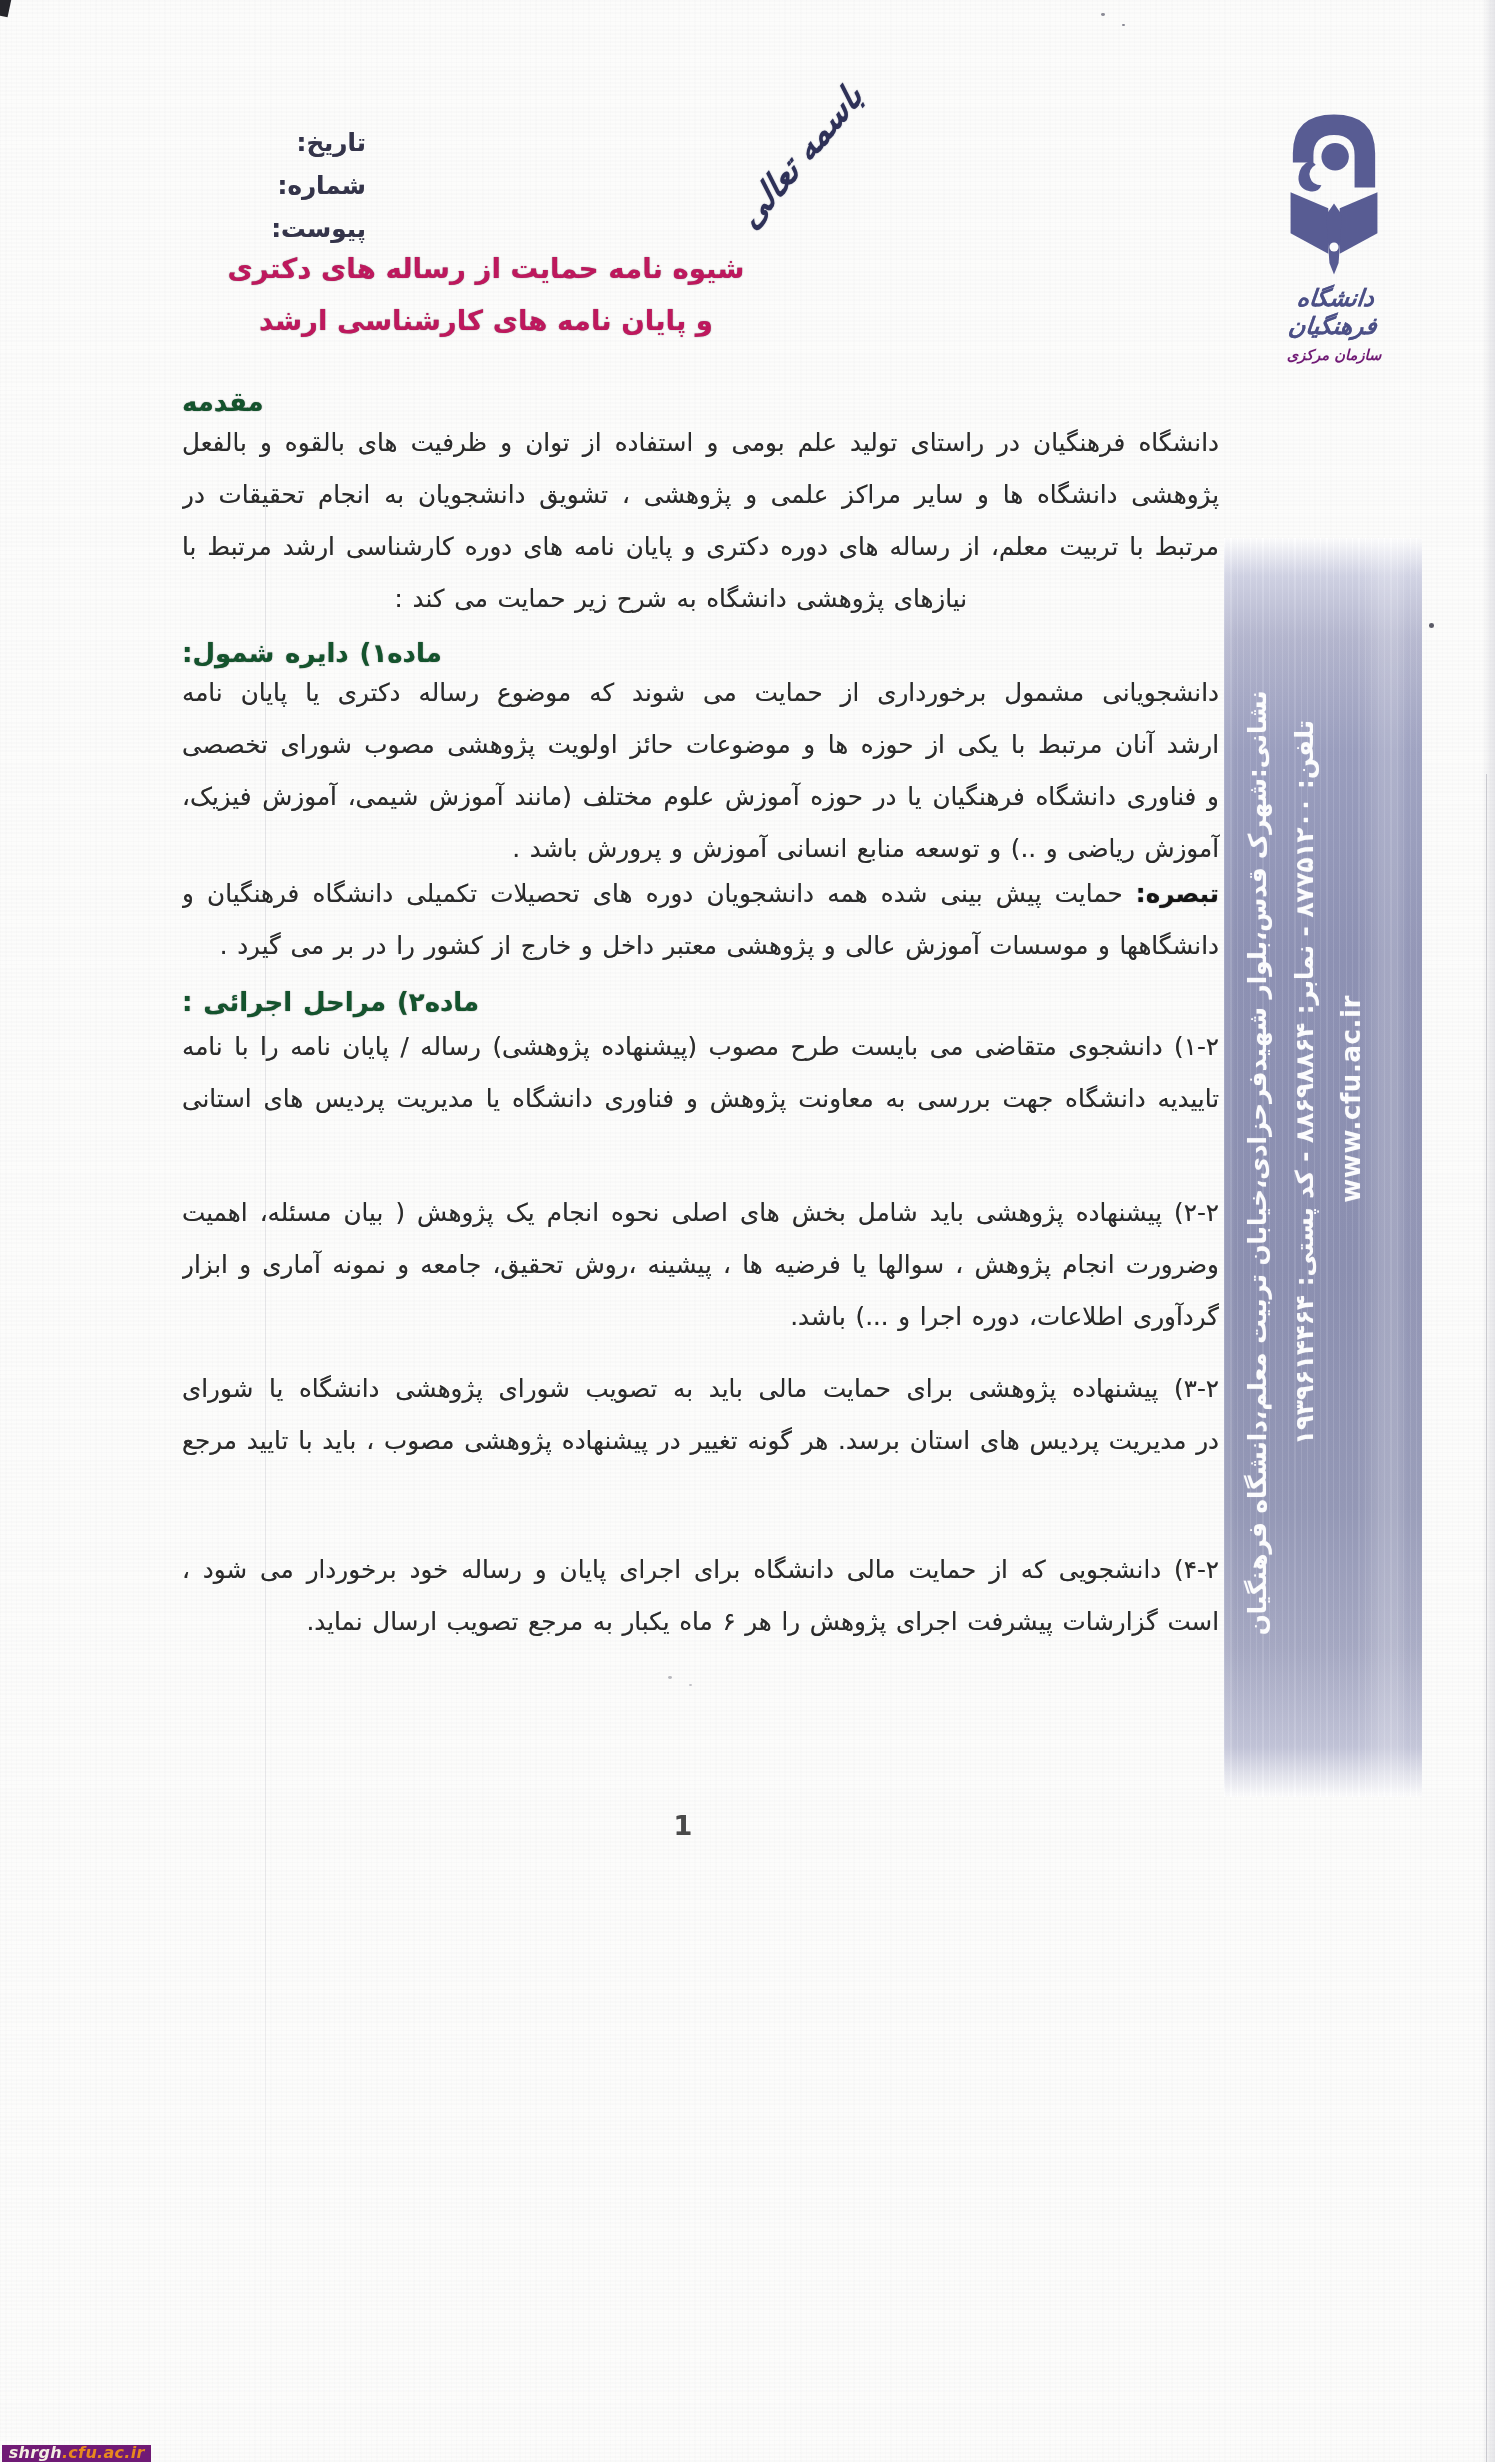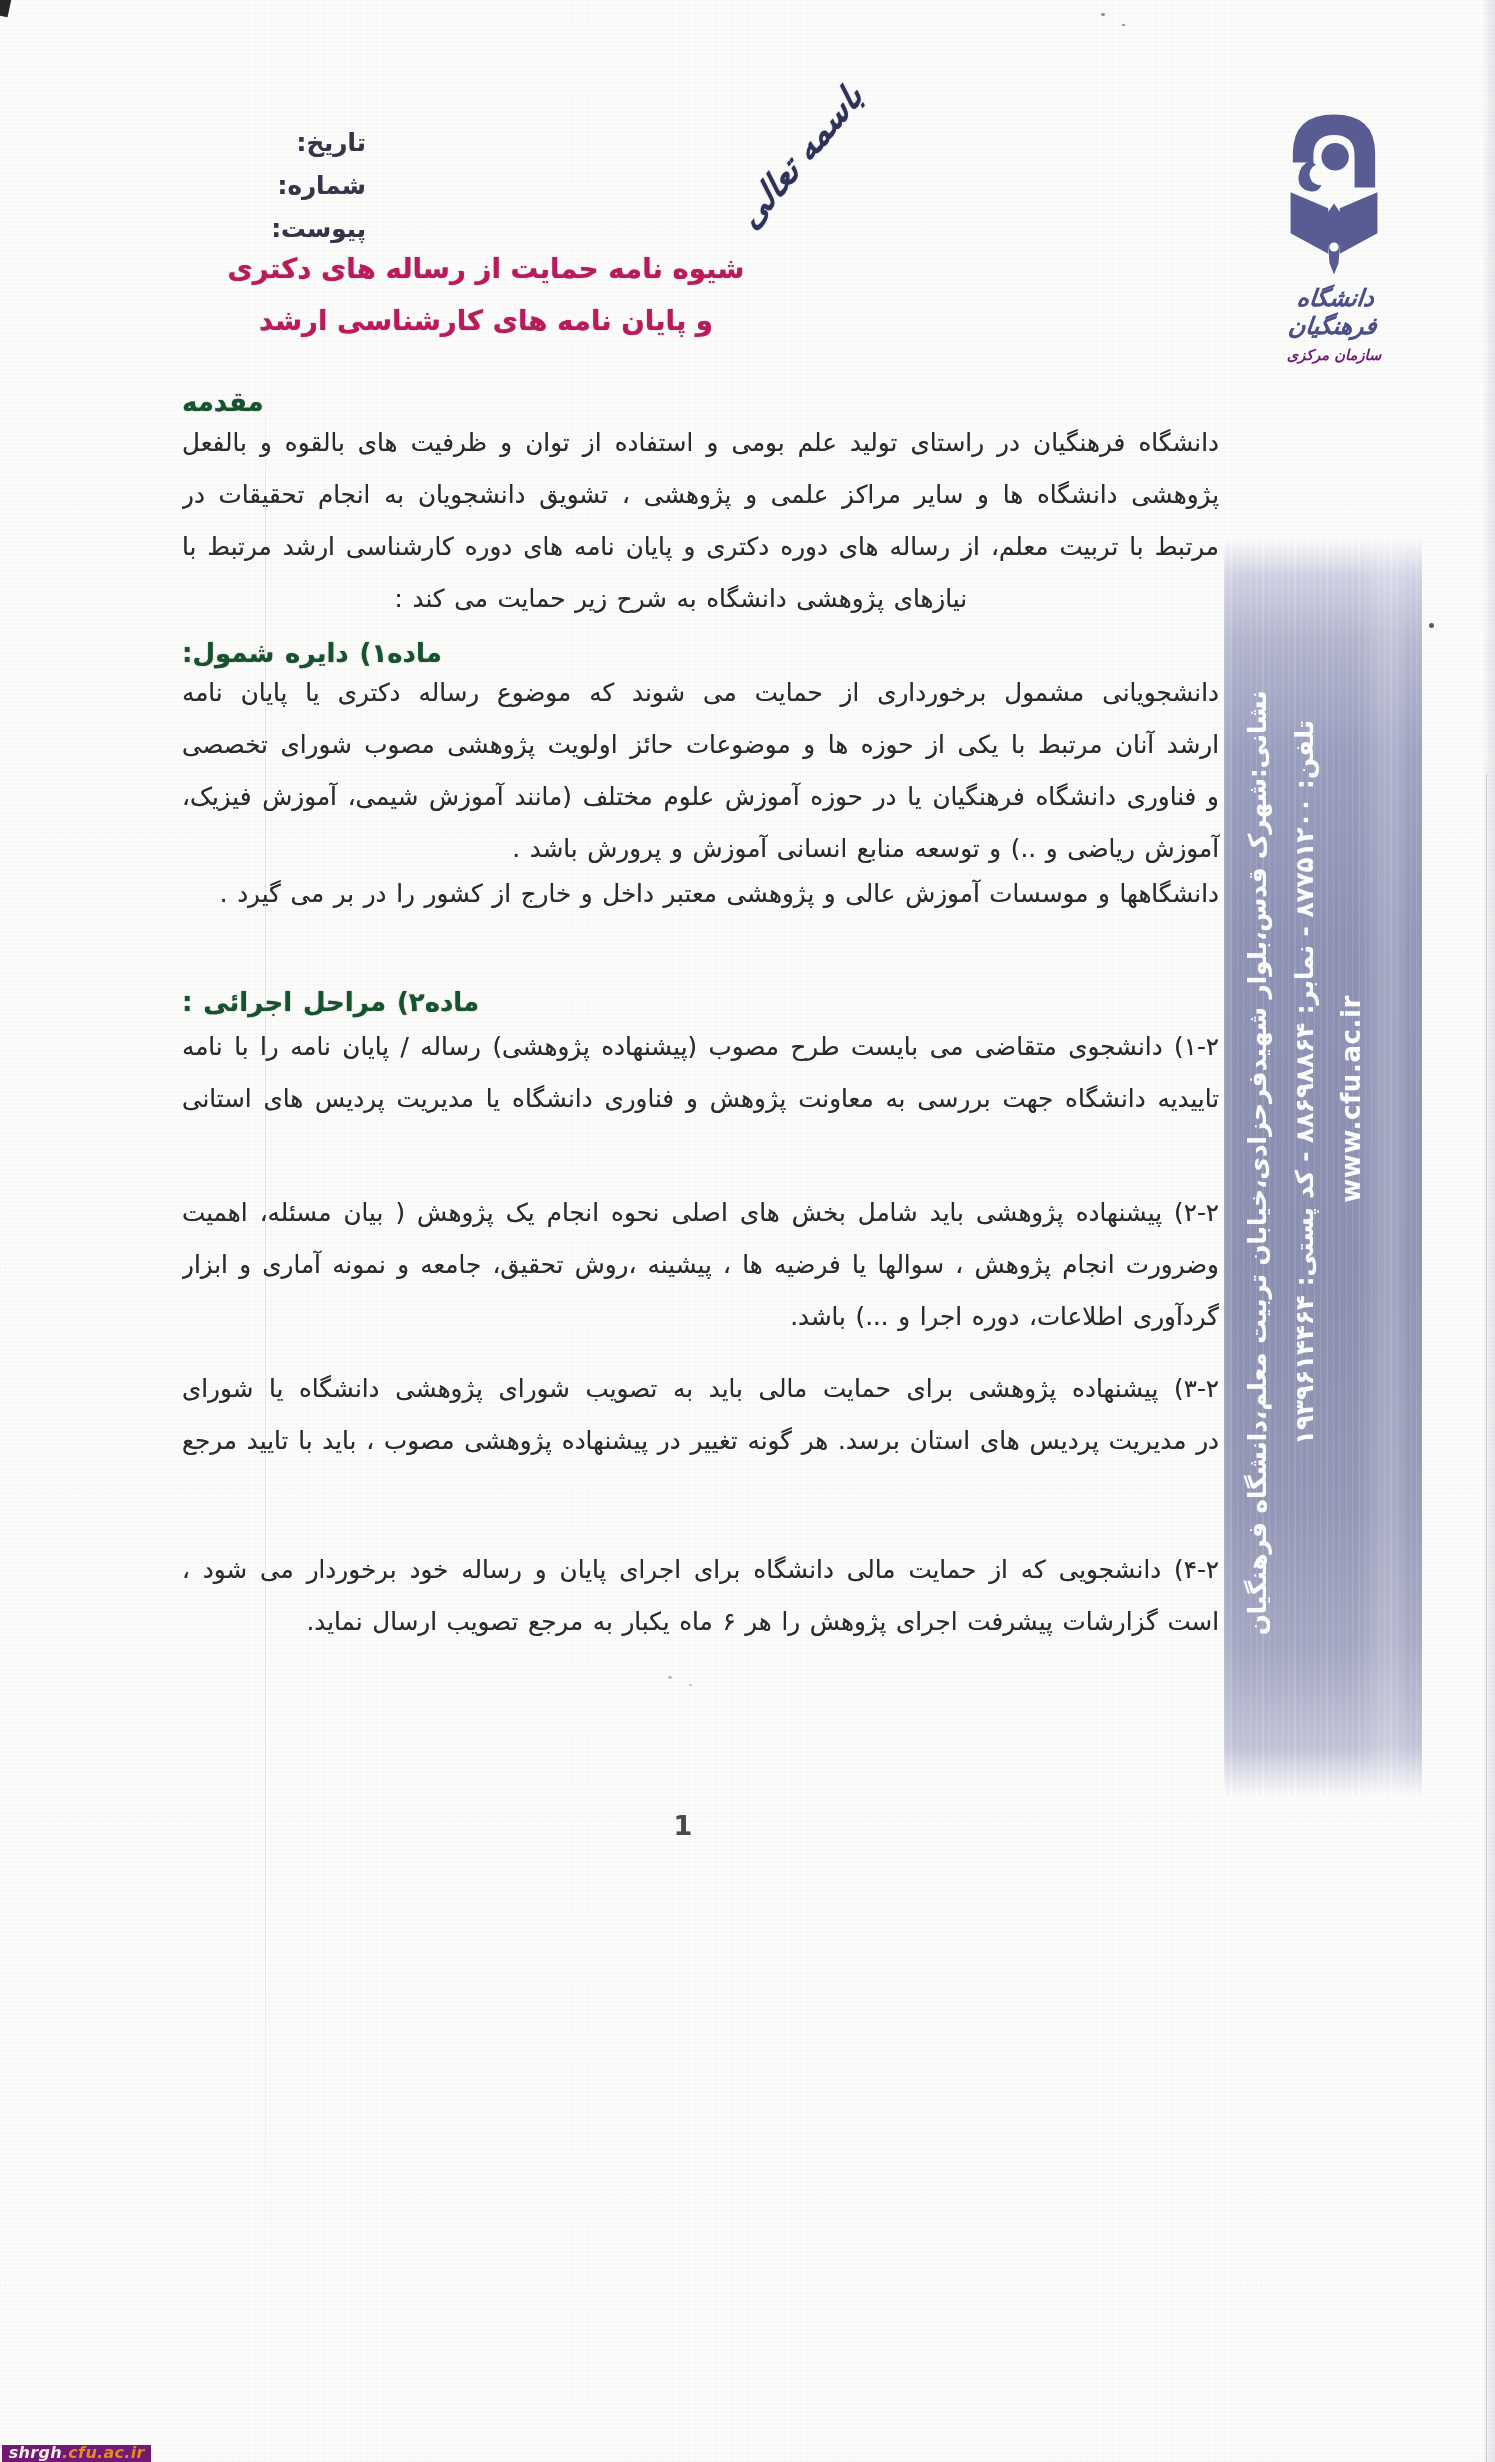--- a/index.html
+++ b/index.html
@@ -183,20 +183,21 @@
 
   <div class="tblock heading" style="top:627px;">ماده۱) دایره شمول:</div>
   <div class="tblock" style="top:667px;">
     <span class="bline full">دانشجویانی مشمول برخورداری از حمایت می شوند که موضوع رساله دکتری یا پایان نامه کارشناسی</span>
     <span class="bline full">ارشد آنان مرتبط با یکی از حوزه ها و موضوعات حائز اولویت پژوهشی مصوب شورای تخصصی پژوهش</span>
     <span class="bline full">و فناوری دانشگاه فرهنگیان یا در حوزه آموزش علوم مختلف (مانند آموزش شیمی، آموزش فیزیک،</span>
     <span class="bline part">آموزش ریاضی و ..) و توسعه منابع انسانی آموزش و پرورش باشد .</span>
   </div>
 
   <div class="tblock" style="top:868px;">
+    <span class="bline full"><span class="lead-bold">تبصره:</span><span> حمایت پیش بینی شده همه دانشجویان دوره های تحصیلات تکمیلی دانشگاه فرهنگیان و</span></span>
     <span class="bline part">دانشگاهها و موسسات آموزش عالی و پژوهشی معتبر داخل و خارج از کشور را در بر می گیرد .</span>
   </div>
 
   <div class="tblock heading" style="top:976px;">ماده۲) مراحل اجرائی :</div>
 
   <div class="tblock" style="top:1021px;">
     <span class="bline full">۱-۲) دانشجوی متقاضی می بایست طرح مصوب (پیشنهاده پژوهشی) رساله / پایان نامه را با نامه</span>
     <span class="bline full">تاییدیه دانشگاه جهت بررسی به معاونت پژوهش و فناوری دانشگاه یا مدیریت پردیس های استانی محل</span>
   </div>
 

